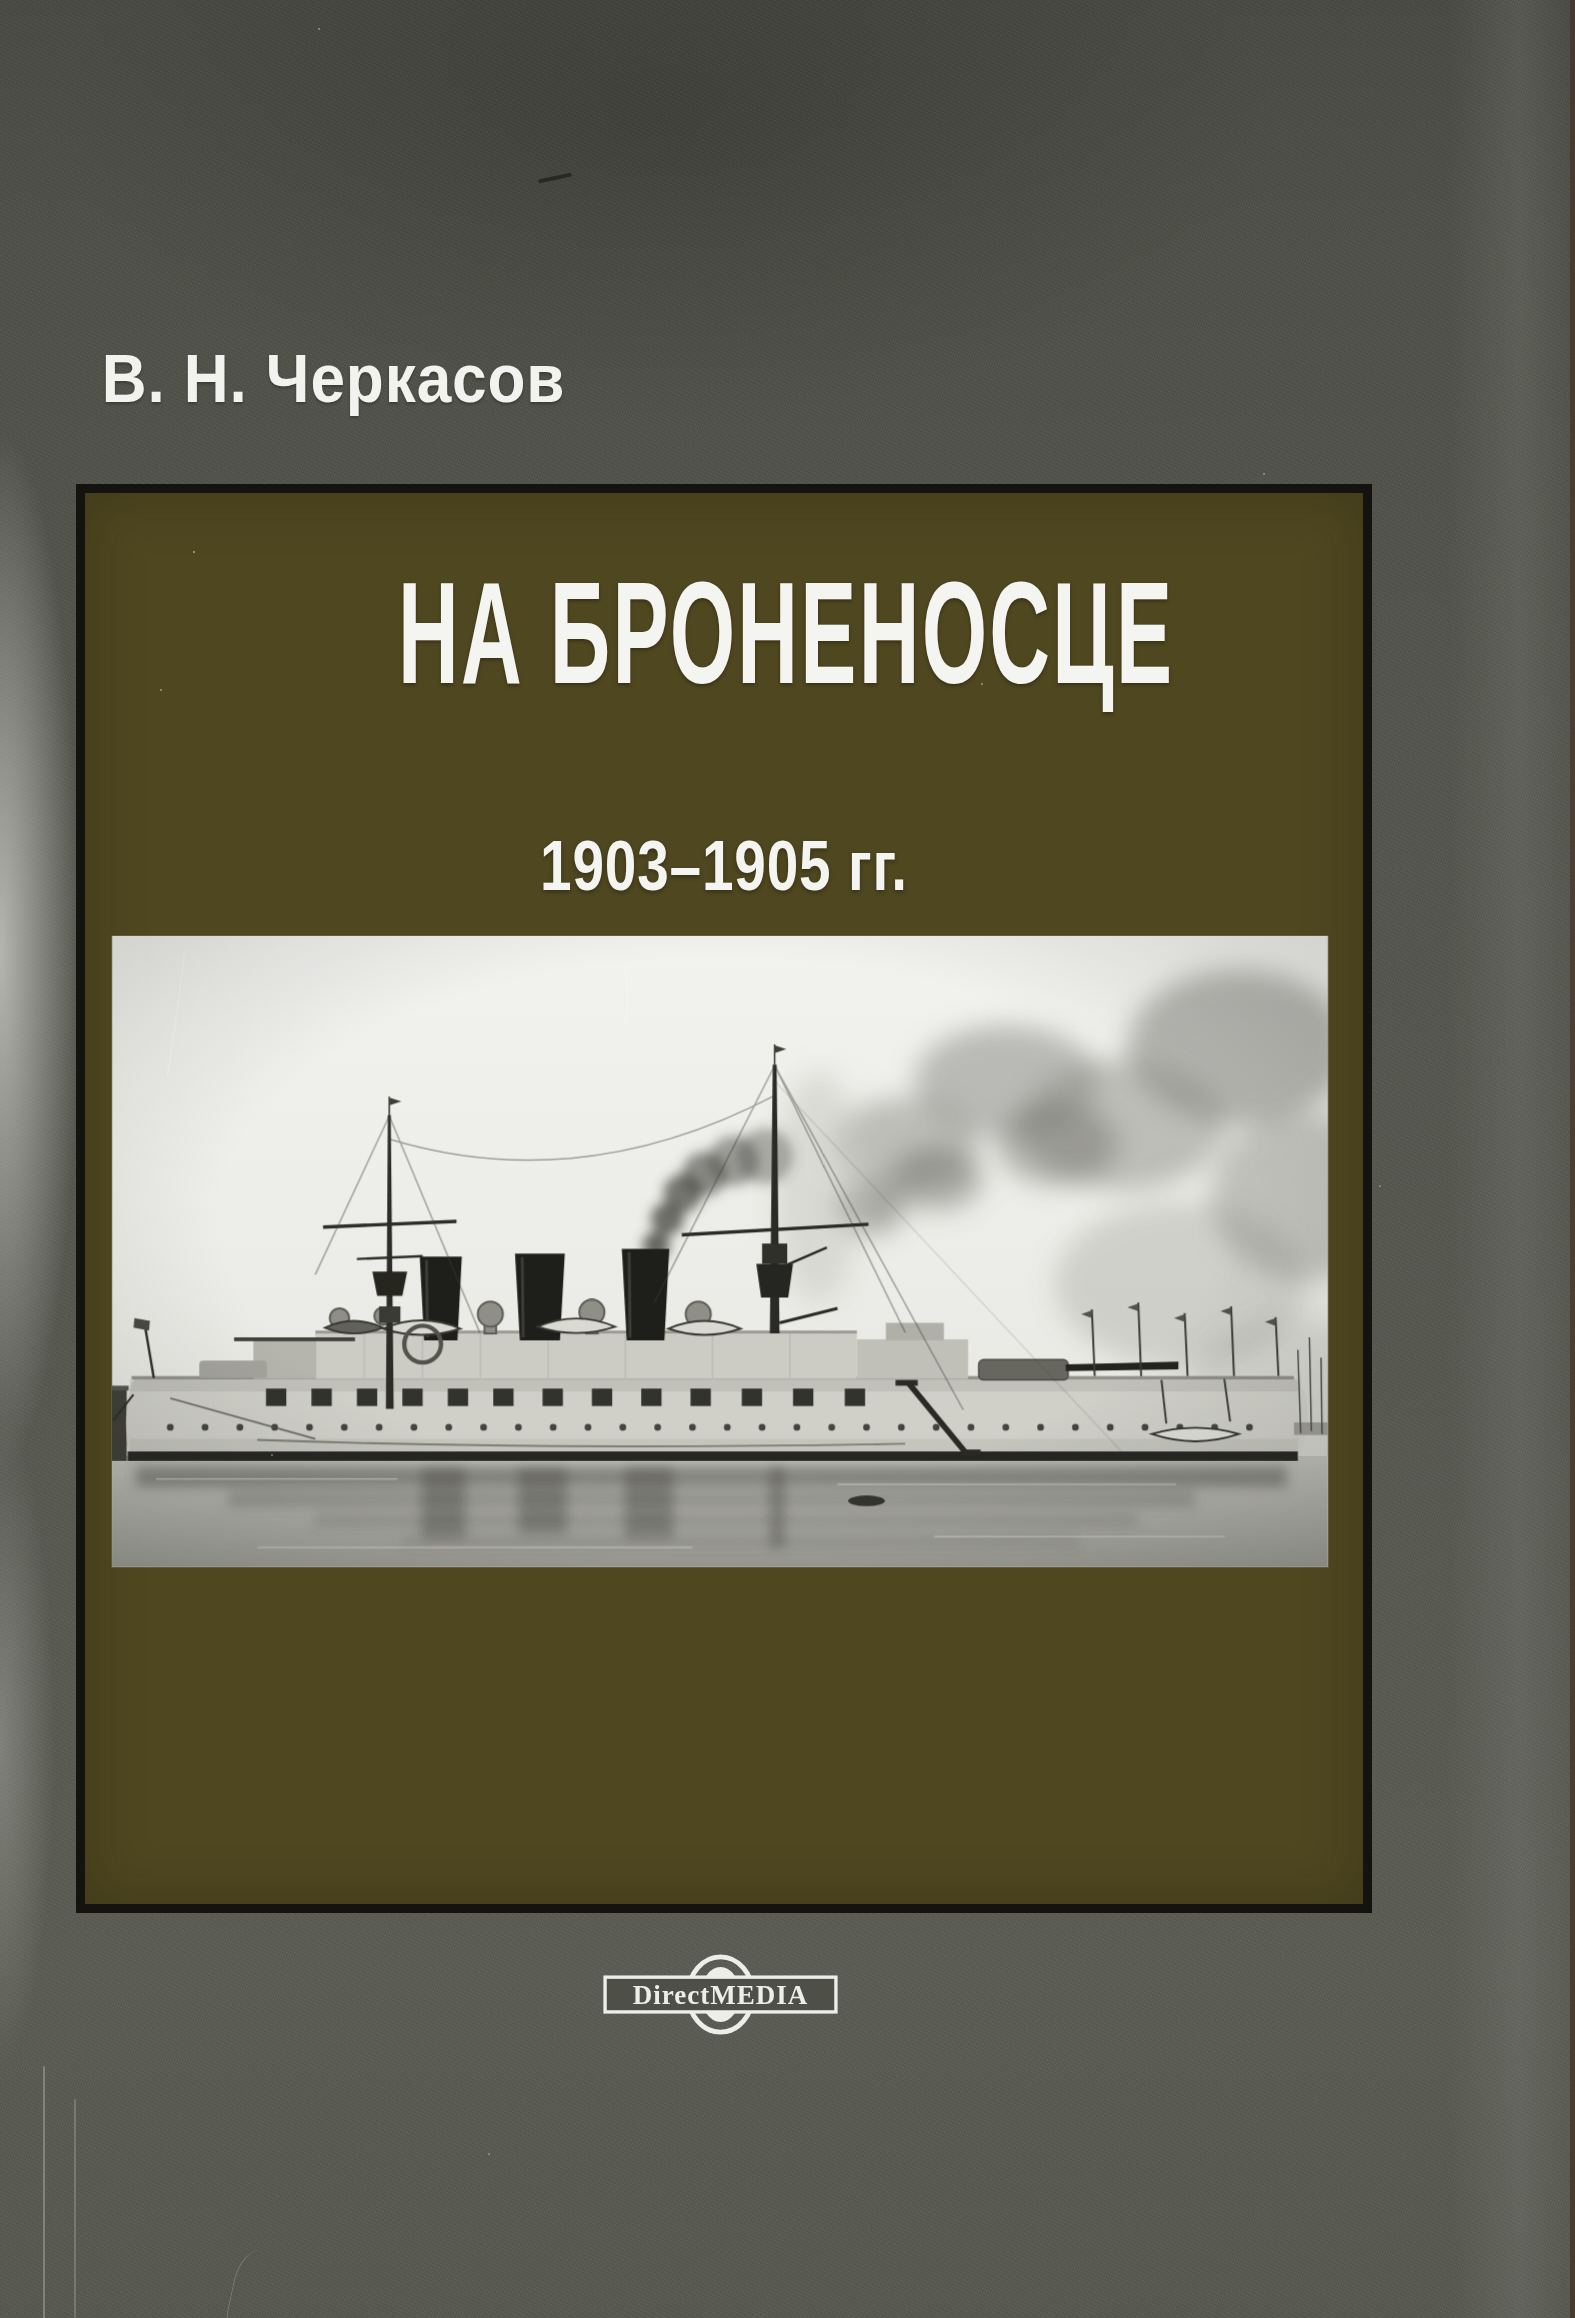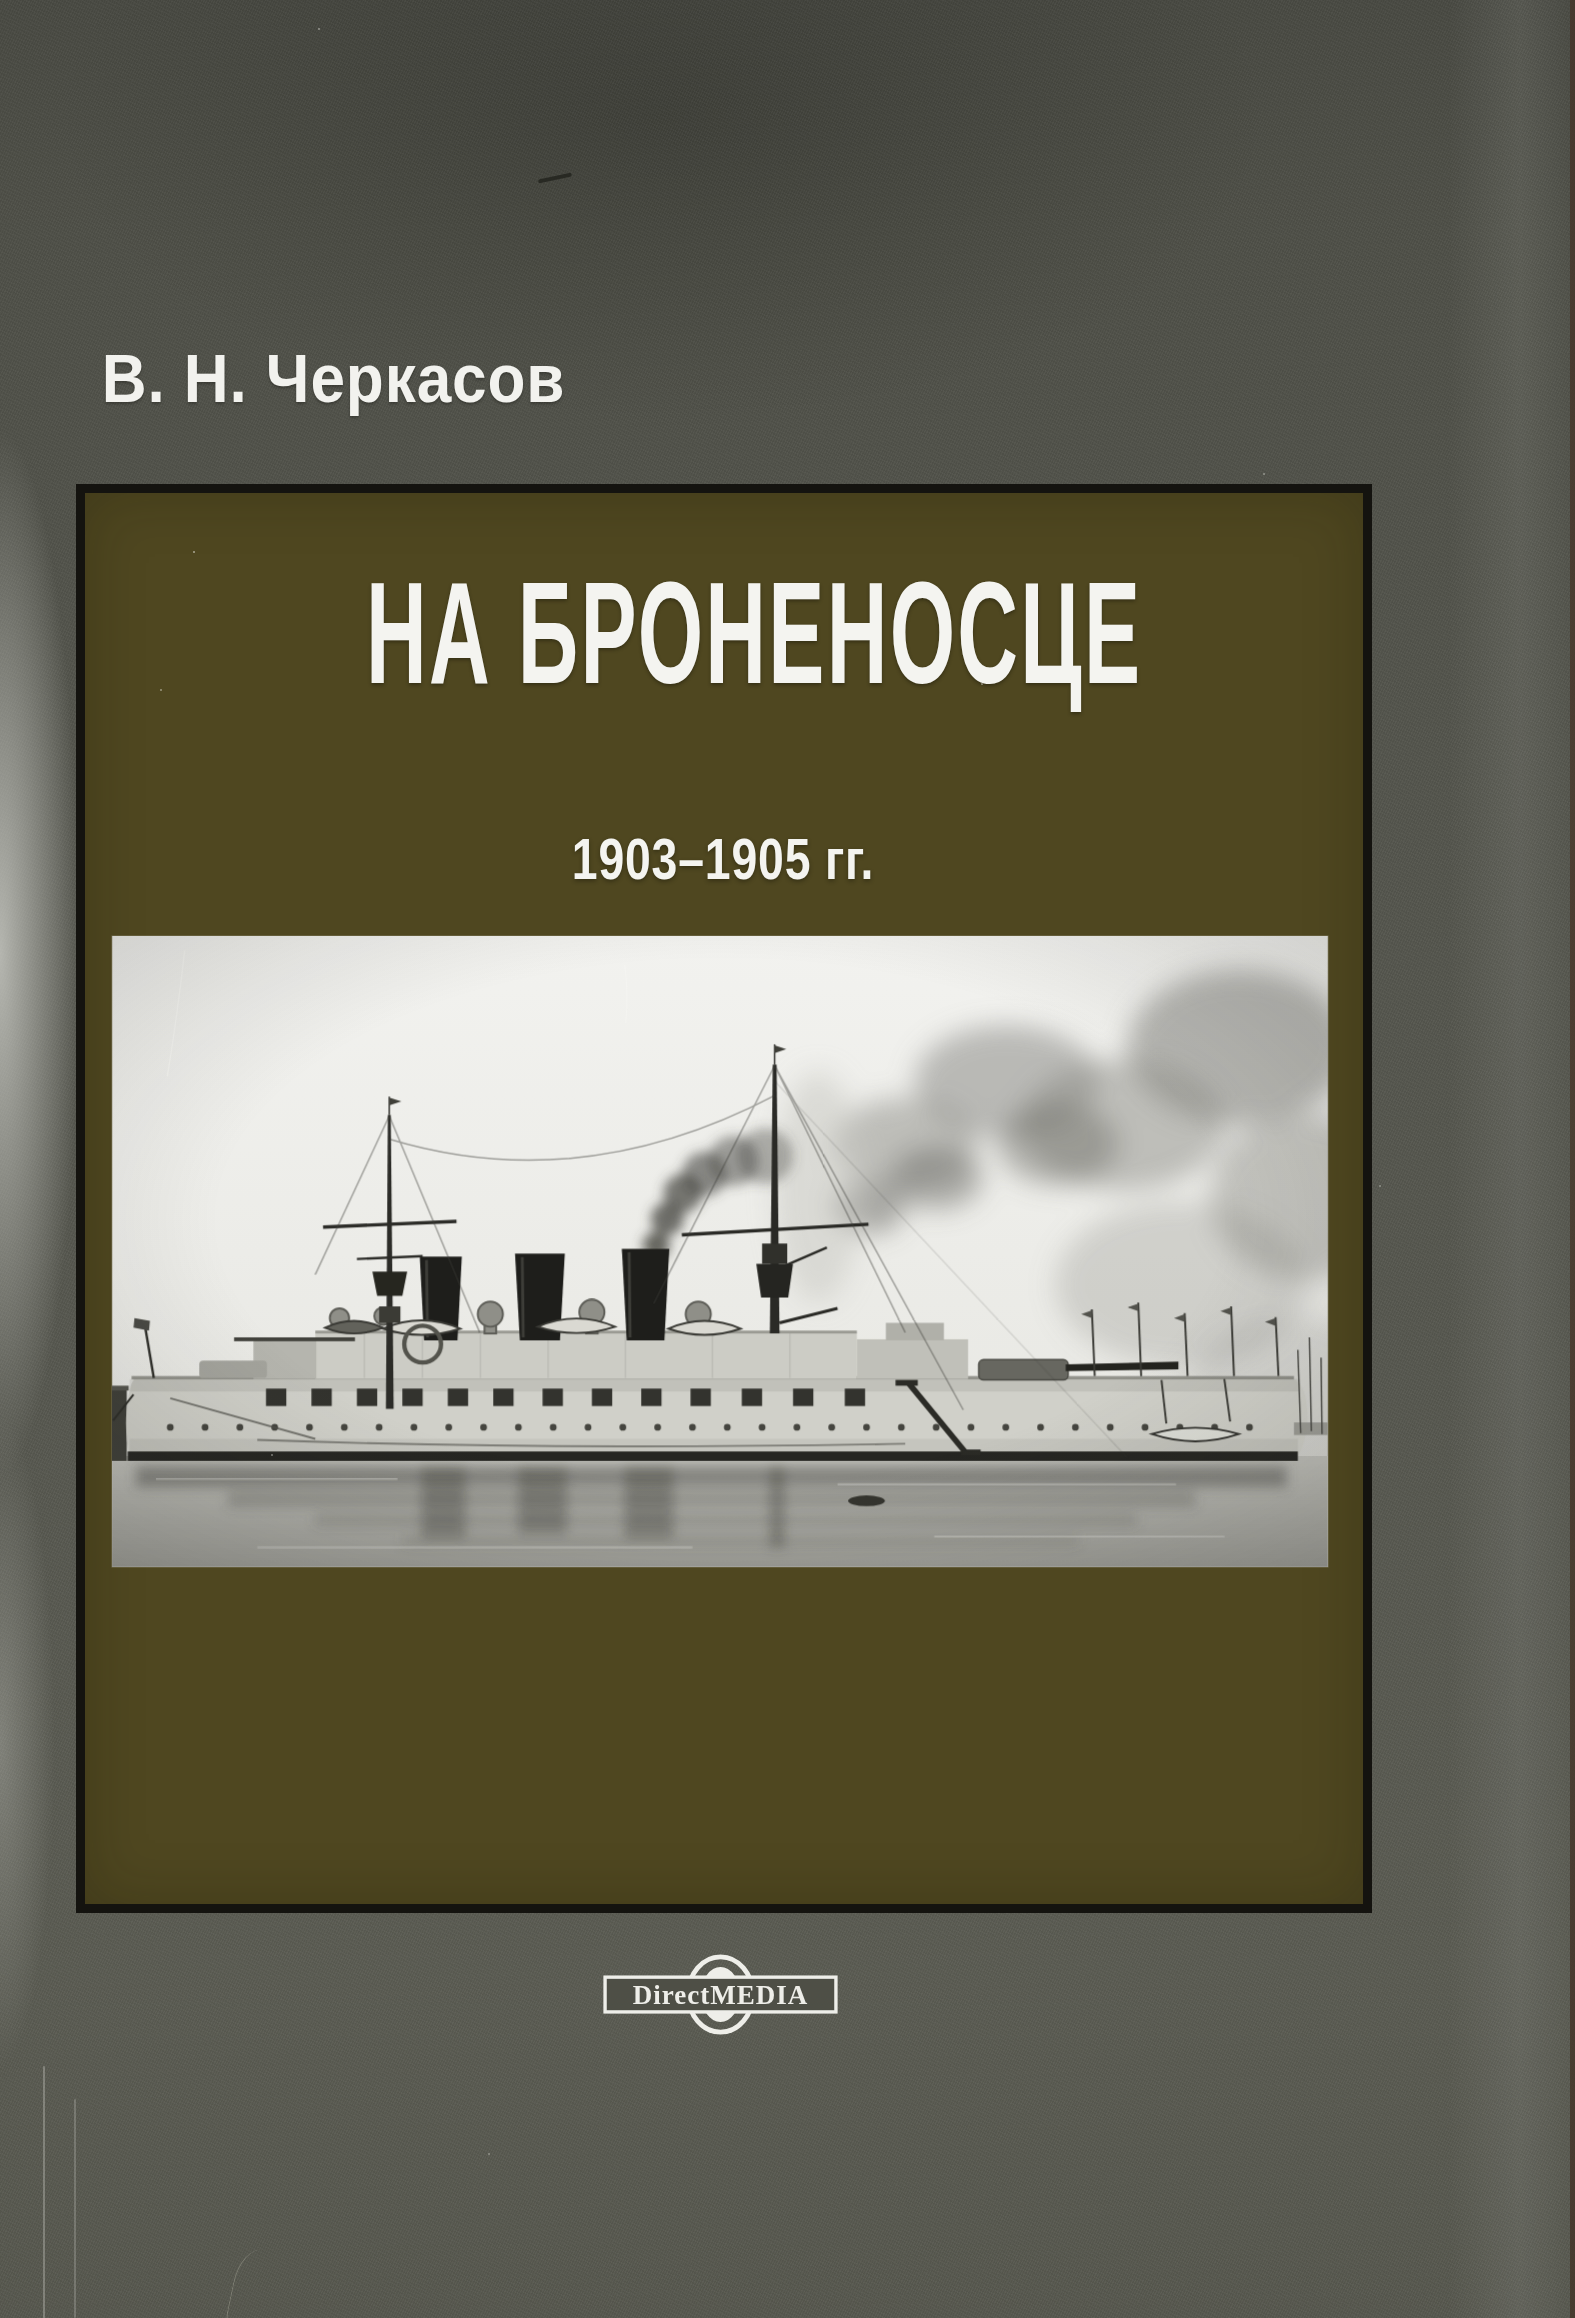--- a/index.html
+++ b/index.html
@@ -39,25 +39,25 @@
     position:absolute;left:76px;top:484px;width:1296px;height:1429px;box-sizing:border-box;
     border:9.7px solid #14130f;background:#4f4720;
     box-shadow:inset 0 0 58px rgba(20,18,8,0.25);
   }
   .title-line{
     position:absolute;left:0;width:1277px;text-align:center;color:#f4f4f0;
     font-weight:bold;line-height:1;white-space:nowrap;
     text-shadow:0 1.9px 4.8px rgba(25,22,8,0.45);
   }
   .title-line .squeeze{display:inline-block;transform-origin:center;}
-  .t1{top:68px;font-size:145px;letter-spacing:3.9px;}
+  .t1{top:68px;font-size:145px;letter-spacing:3.9px;margin-left:32px;}
   .t1 .squeeze{transform:scaleX(0.58);}
   .t2{top:201px;font-size:106px;letter-spacing:2.9px;}
   .t2 .squeeze{transform:scaleX(0.78);}
-  .t3{top:337px;font-size:58px;letter-spacing:1px;}
+  .t3{top:337px;font-size:71px;letter-spacing:1px;}
   .t3 .squeeze{transform:scaleX(0.8);}
   .photo{
     position:absolute;left:27px;top:443px;width:1216px;height:631px;background:#ececе8;
     box-shadow:0 0 0 0.5px rgba(250,250,245,0.25);
   }
   .logo{position:absolute;left:589px;top:1953px;width:263px;height:85px;}
   .logo text{
     font-family:"Liberation Serif",serif;font-weight:bold;font-size:56px;fill:#eeeee9;letter-spacing:2px;
   }
   .scratch{position:absolute;background:rgba(225,226,218,0.5);width:1.5px;border-radius:1px;pointer-events:none;}

